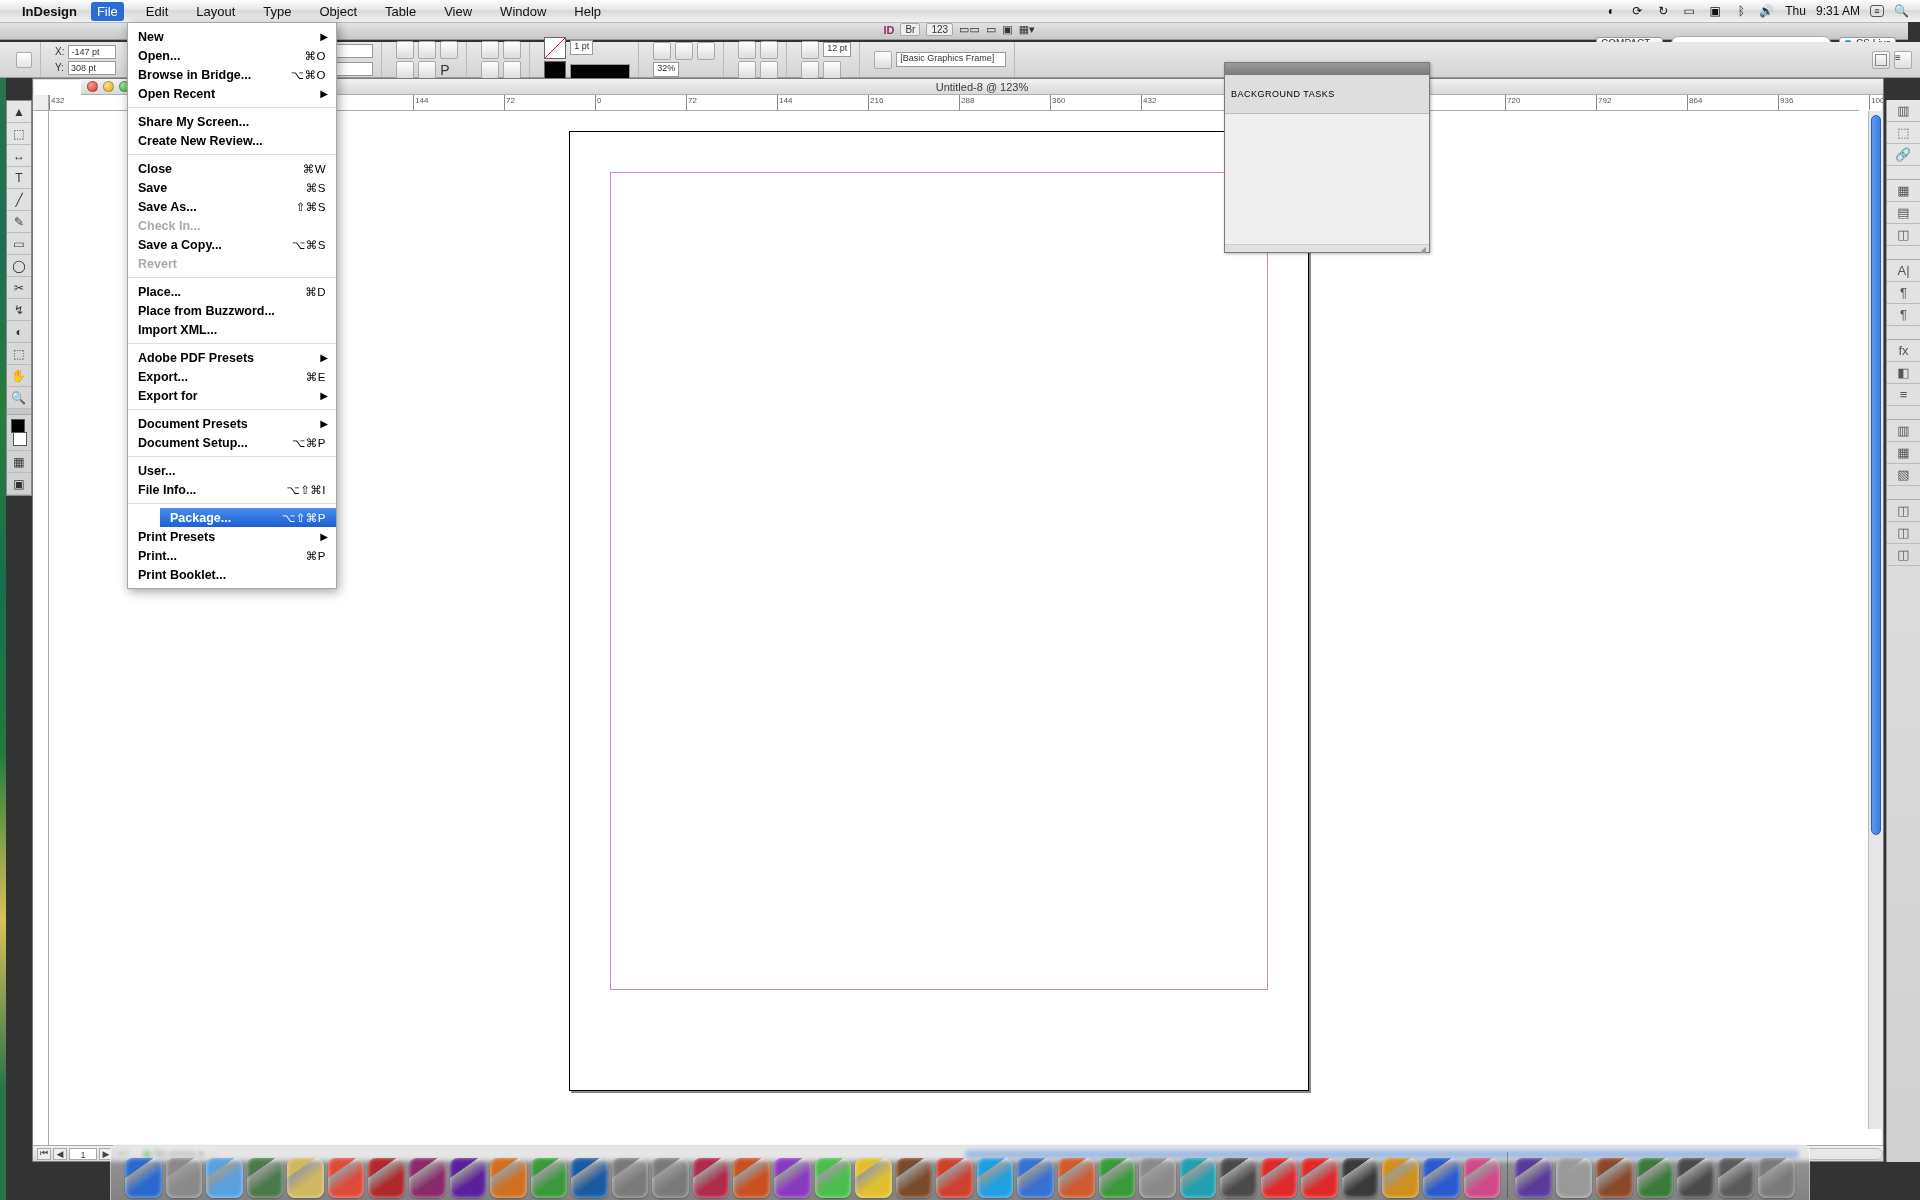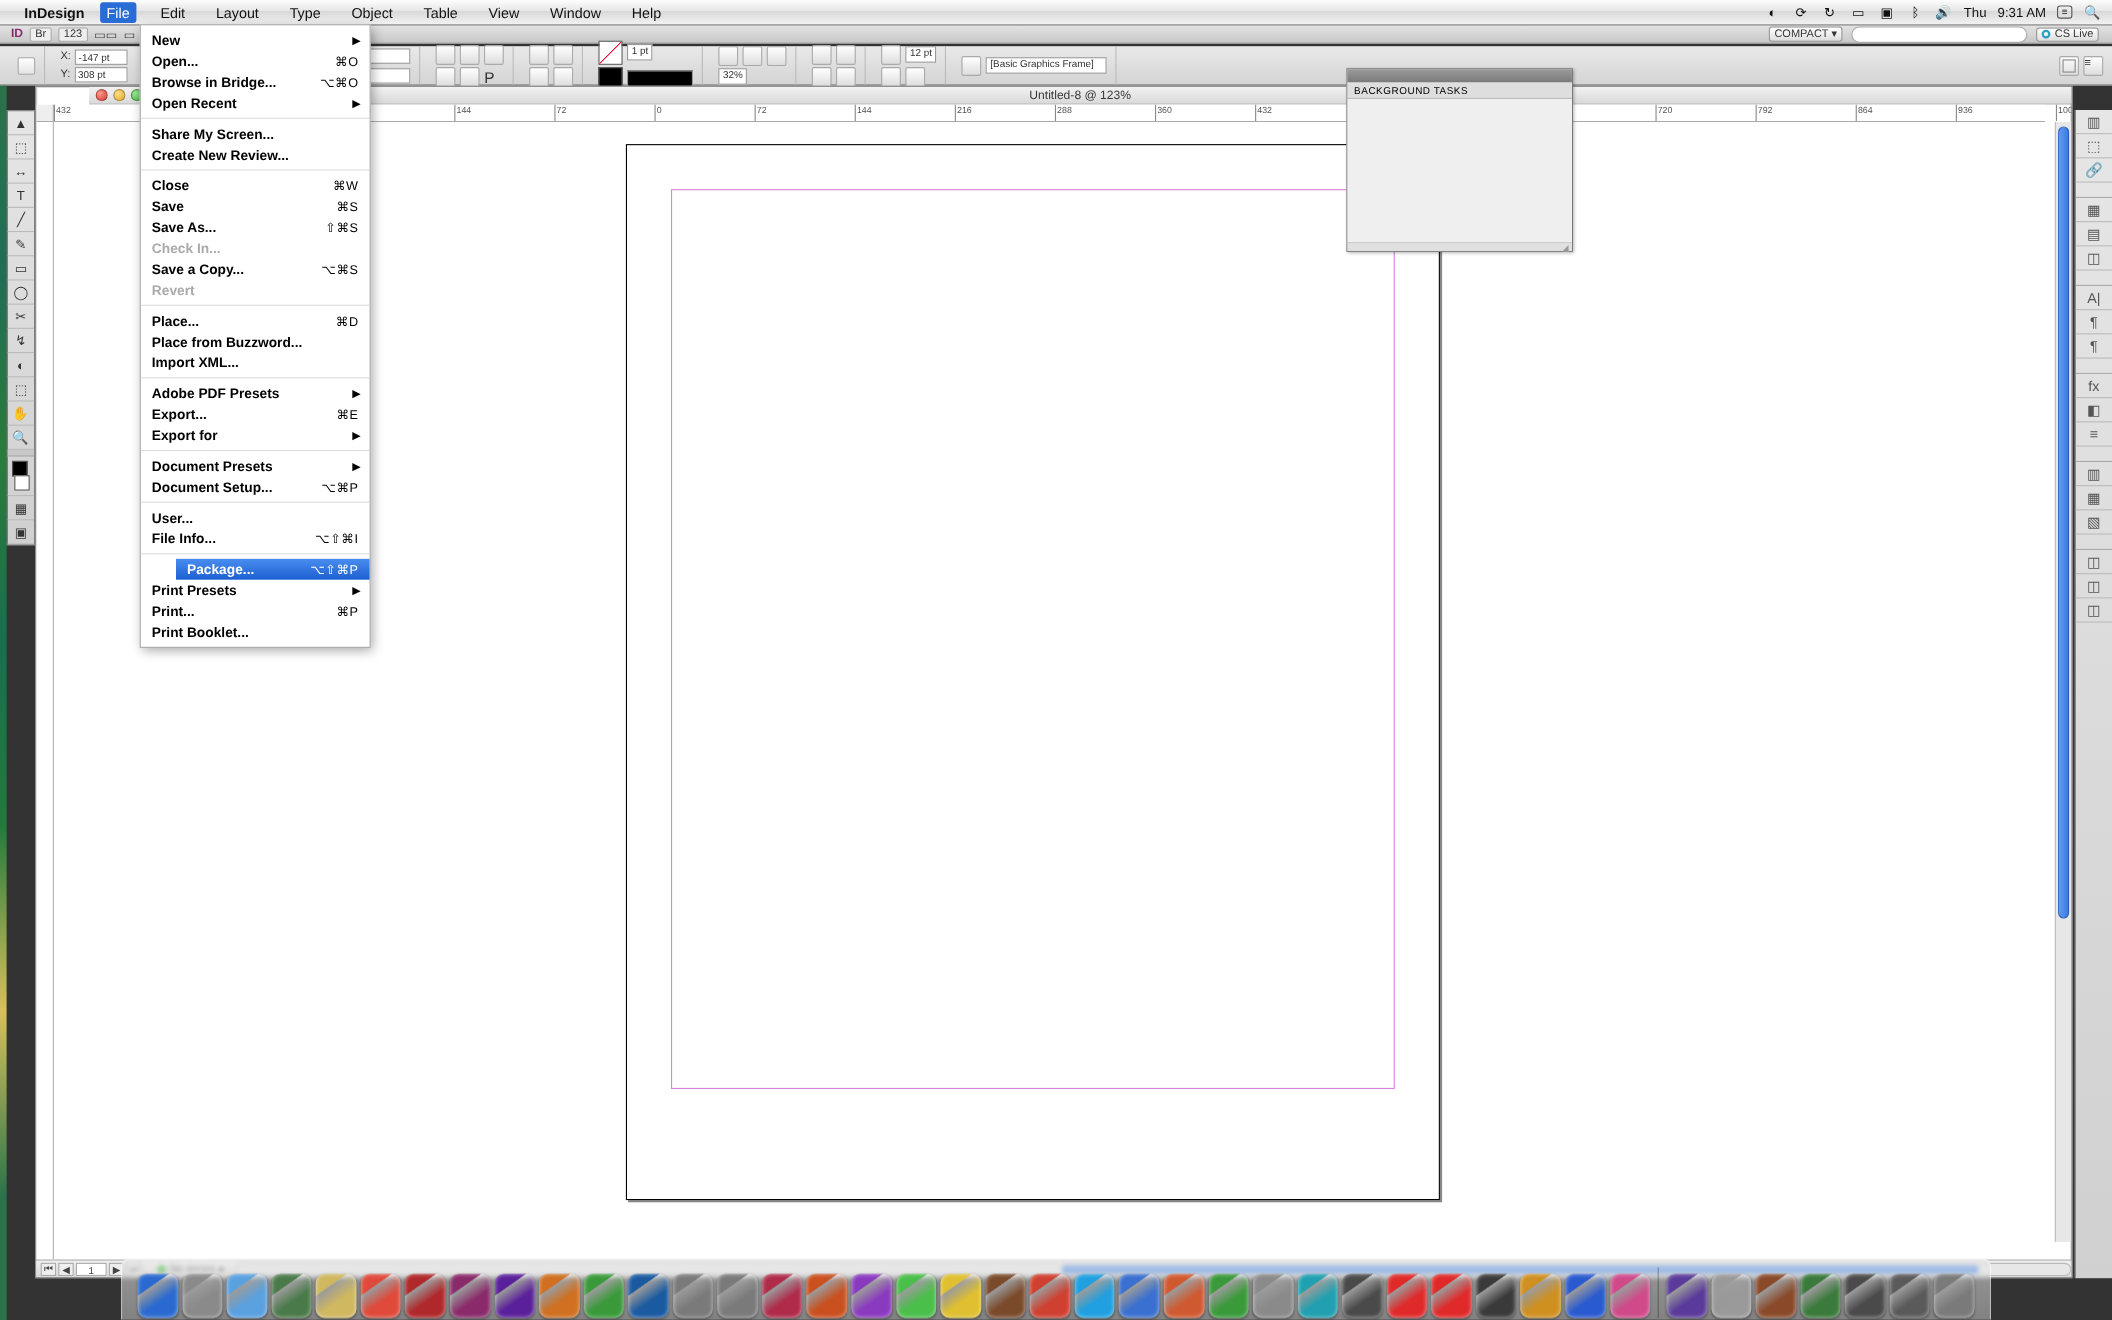--- a/index.html
+++ b/index.html
@@ -8,21 +8,21 @@
 
 .mac-menubar { position: absolute; top: 0; left: 0; right: 0; height: 22px; background: linear-gradient(#fdfdfd, #e6e6e6 45%, #d8d8d8 46%, #f2f2f2); display: flex; align-items: center; font-size: 13px; color: #111; padding-left: 12px; }
 .mac-menubar .apple { font-size: 15px; margin-right: 10px; }
 .mac-menubar .appname { font-weight: 700; margin-right: 14px; }
 .mac-menubar .mitem { margin-right: 16px; padding: 2px 6px; }
 .mac-menubar .mitem.active { background: #2a6cd6; color: #fff; border-radius: 3px; }
 .mac-right { position: absolute; right: 10px; top: 0; height: 22px; display: flex; align-items: center; gap: 10px; font-size: 12px; }
 .mac-right .ic { width: 16px; height: 16px; display: inline-flex; align-items: center; justify-content: center; }
 
 
-.secondary-bar { position: absolute; top: 22px; left: 0; right: 0; height: 18px; background: linear-gradient(#e3e3e3, #c7c7c7); border-top: 1px solid #bbb; border-bottom: 1px solid #999; display: flex; align-items: center; font-size: 11px; color: #333; }
+.secondary-bar { position: absolute; top: 22px; left: 0; right: 12px; height: 18px; background: linear-gradient(#e3e3e3, #c7c7c7); border-top: 1px solid #bbb; border-bottom: 1px solid #999; display: flex; align-items: center; font-size: 11px; color: #333; flex-direction: column; }
 .secondary-bar .left { display: flex; align-items: center; gap: 6px; padding-left: 10px; }
 .secondary-bar .chip { border: 1px solid #aaa; border-radius: 2px; padding: 0 4px; background: #eee; font-size: 10px; }
 .secondary-bar .right { margin-left: auto; display: flex; align-items: center; gap: 8px; padding-right: 12px; }
 .secondary-bar .search { width: 160px; height: 15px; background: #fff; border: 1px solid #aaa; border-radius: 8px; }
 .secondary-bar .btn { border: 1px solid #999; background: linear-gradient(#fff,#ddd); padding: 0 4px; border-radius: 3px; font-size: 10px; }
 
 
 .toolbar { position: absolute; top: 42px; left: 0; right: 0; height: 36px; background: linear-gradient(#e9e9e9,#d4d4d4); border-bottom: 1px solid #9a9a9a; display: flex; align-items: center; padding: 0 8px; gap: 6px; font-size: 10px; color: #333; }
 .toolbar .group { display: flex; flex-direction: column; gap: 2px; border-right: 1px solid #bbb; padding: 0 8px; height: 100%; justify-content: center; }
 .toolbar .row { display: flex; align-items: center; gap: 4px; }
@@ -74,21 +74,21 @@
 .hscroll { flex: 1; margin-left: 10px; height: 12px; background: #e7e7e7; border: 1px solid #bbb; position: relative; border-radius: 6px; }
 .hscroll .thumb { position: absolute; top: 1px; bottom: 1px; left: 45%; width: 50%; background: linear-gradient(#5e9aee,#3a7de0); border-radius: 5px; }
 
 
 .right-strip { position: absolute; top: 100px; right: 0; width: 34px; bottom: 38px; background: linear-gradient(#e6e6e6,#d0d0d0); border-left: 1px solid #999; display: flex; flex-direction: column; }
 .right-strip .pic { height: 22px; border-bottom: 1px solid #bbb; display: flex; align-items: center; justify-content: center; font-size: 13px; color: #555; }
 
 
 .bgpanel { position: absolute; top: 62px; right: 490px; width: 206px; background: #e9e9e9; border: 1px solid #7a7a7a; box-shadow: 1px 1px 3px rgba(0,0,0,.3); }
 .bgpanel .ptitlebar { height: 12px; background: linear-gradient(#9a9a9a,#7a7a7a); }
-.bgpanel .ptab { background: #dedede; border-bottom: 1px solid #bbb; font-size: 9px; padding: 2px 6px; letter-spacing: .5px; }
+.bgpanel .ptab { background: #dedede; border-bottom: 1px solid #bbb; font-size: 9px; padding: 14px 6px; letter-spacing: .5px; }
 .bgpanel .pbody { height: 130px; background: #efefef; }
 .bgpanel .pgrip { height: 8px; background: #e0e0e0; border-top: 1px solid #ccc; text-align: right; padding-right: 3px; font-size: 8px; color: #999; }
 
 
 .dropdown { position: absolute; top: 22px; left: 127px; width: 210px; background: #fff; border: 1px solid #a6a6a6; box-shadow: 2px 3px 10px rgba(0,0,0,.35); padding: 4px 0; font-size: 12.5px; }
 .dropdown .row { display: flex; align-items: center; height: 19px; padding: 0 10px; color: #000; position: relative; }
 .dropdown .row.disabled { color: #aaa; }
 .dropdown .row.highlight { background: linear-gradient(#4a8df0,#1c5fd1); color: #fff; margin-left: 32px; }
 .dropdown .row .lbl { flex: 1; font-weight: bold; }
 .dropdown .row .sc { font-size: 11.5px; letter-spacing: .5px; }

